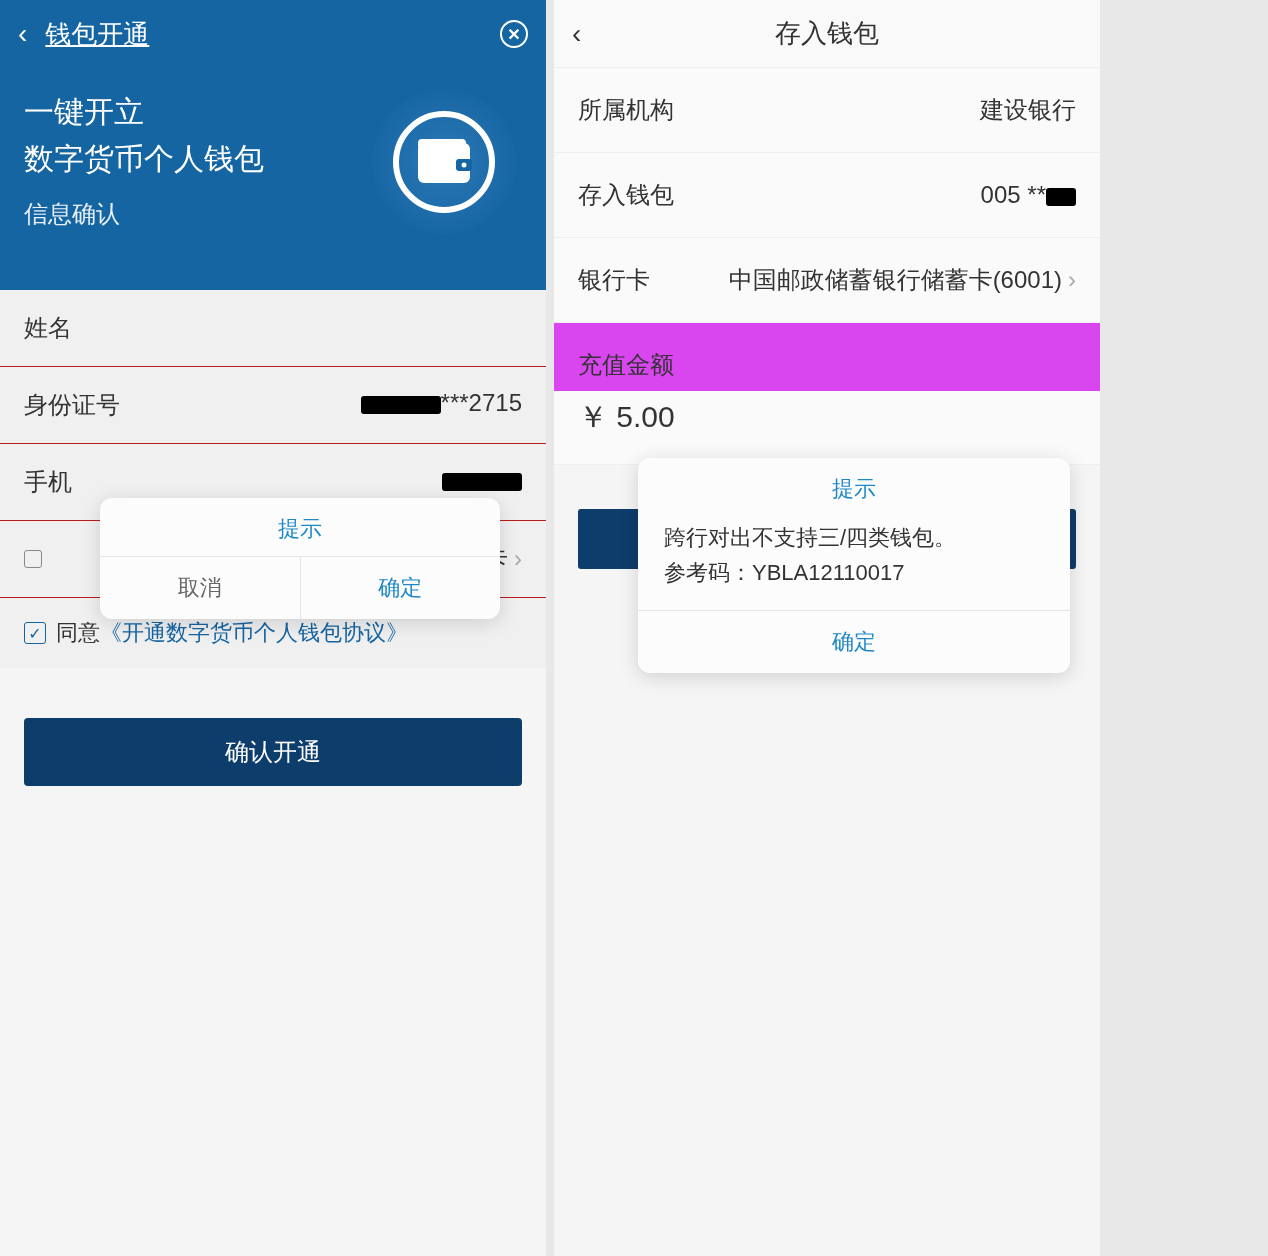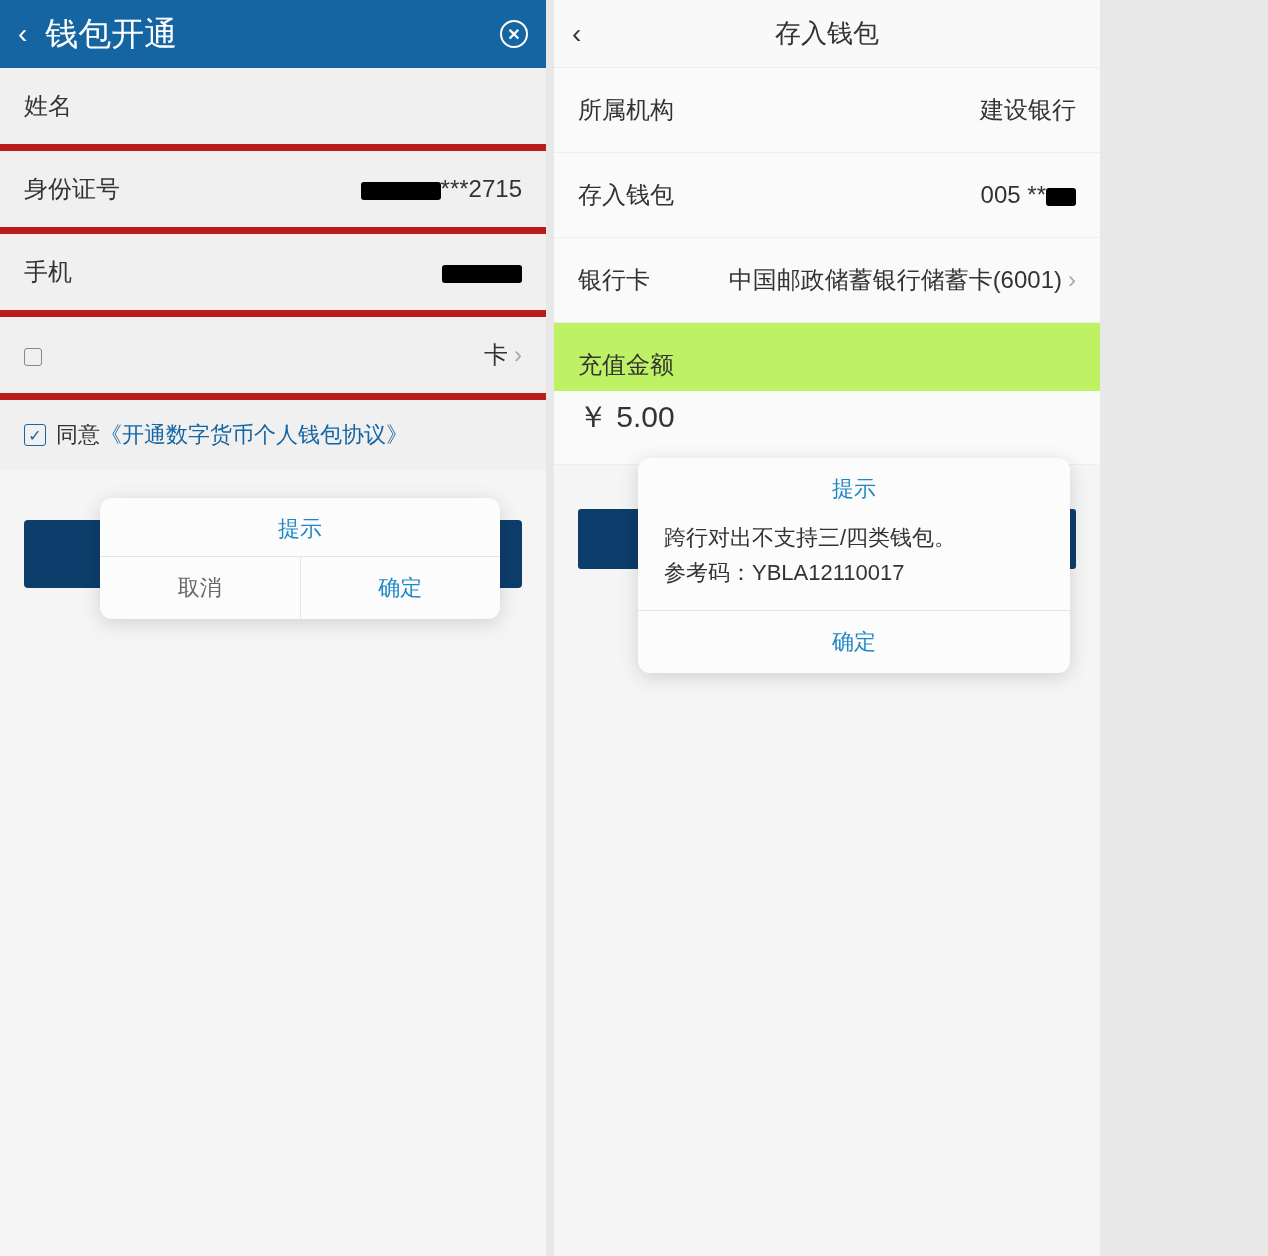--- a/index.html
+++ b/index.html
@@ -34,22 +34,23 @@
       align-items: center;
       padding: 0 18px;
       color: #fff;
     }
     .back-arrow {
       font-size: 28px;
       margin-right: 18px;
       font-weight: 300;
     }
     .header-title {
-      font-size: 33px;
+      font-size: 26px;
       flex: 1;
+      text-decoration: underline;
     }
     .close-circle {
       width: 28px;
       height: 28px;
       border: 2.5px solid #fff;
       border-radius: 50%;
       display: flex;
       align-items: center;
       justify-content: center;
       font-size: 16px;
@@ -97,23 +98,23 @@
       align-items: center;
       justify-content: center;
     }
     .form-area {
       background: #f5f5f5;
     }
     .form-row {
       background: #f0f0f0;
       padding: 22px 24px;
       display: flex;
-      align-items: center;
+      align-items: flex-start;
       justify-content: space-between;
-      border-bottom: 7px solid #b91c1c;
+      border-bottom: 1px solid #b91c1c;
       font-size: 24px;
       color: #333;
     }
     .form-row .value {
       color: #333;
       font-weight: 500;
     }
     .checkbox-row {
       padding: 20px 24px;
       display: flex;
@@ -233,21 +234,21 @@
     .info-row .label {
       color: #333;
     }
     .info-row .value {
       color: #333;
     }
     .amount-label {
       padding: 26px 24px 10px 24px;
       font-size: 24px;
       color: #333;
-      background: #bef264;
+      background: #d946ef;
     }
     .amount-value {
       padding: 6px 24px 26px 24px;
       font-size: 30px;
       color: #333;
       background: #fafafa;
       border-bottom: 1px solid #eee;
     }
     .blue-btn-bg {
       margin: 44px 24px 0 24px;
@@ -289,20 +290,35 @@
   </style>
 </head>
 <body>
 
 <div class="phone left-phone">
   <div class="blue-header">
     <span class="back-arrow">‹</span>
     <span class="header-title">钱包开通</span>
     <span class="close-circle">✕</span>
   </div>
+  <div class="hero">
+    <div class="hero-line1">一键开立</div>
+    <div class="hero-line2">数字货币个人钱包</div>
+    <div class="hero-sub">信息确认</div>
+    <div class="wallet-circle">
+      <div class="wallet-inner">
+        <svg class="wallet-svg" viewBox="0 0 56 50">
+          <rect x="2" y="6" width="52" height="40" rx="6" fill="#fff"></rect>
+          <rect x="2" y="2" width="48" height="10" rx="4" fill="#fff"></rect>
+          <rect x="40" y="22" width="16" height="12" rx="3" fill="#1565a3"></rect>
+          <circle cx="48" cy="28" r="2.5" fill="#fff"></circle>
+        </svg>
+      </div>
+    </div>
+  </div>
   <div class="form-area">
     <div class="form-row">
       <span>姓名</span>
       <span class="value"></span>
     </div>
     <div class="form-row">
       <span>身份证号</span>
       <span class="value"><span class="redacted"></span><span>***2715</span></span>
     </div>
     <div class="form-row">

